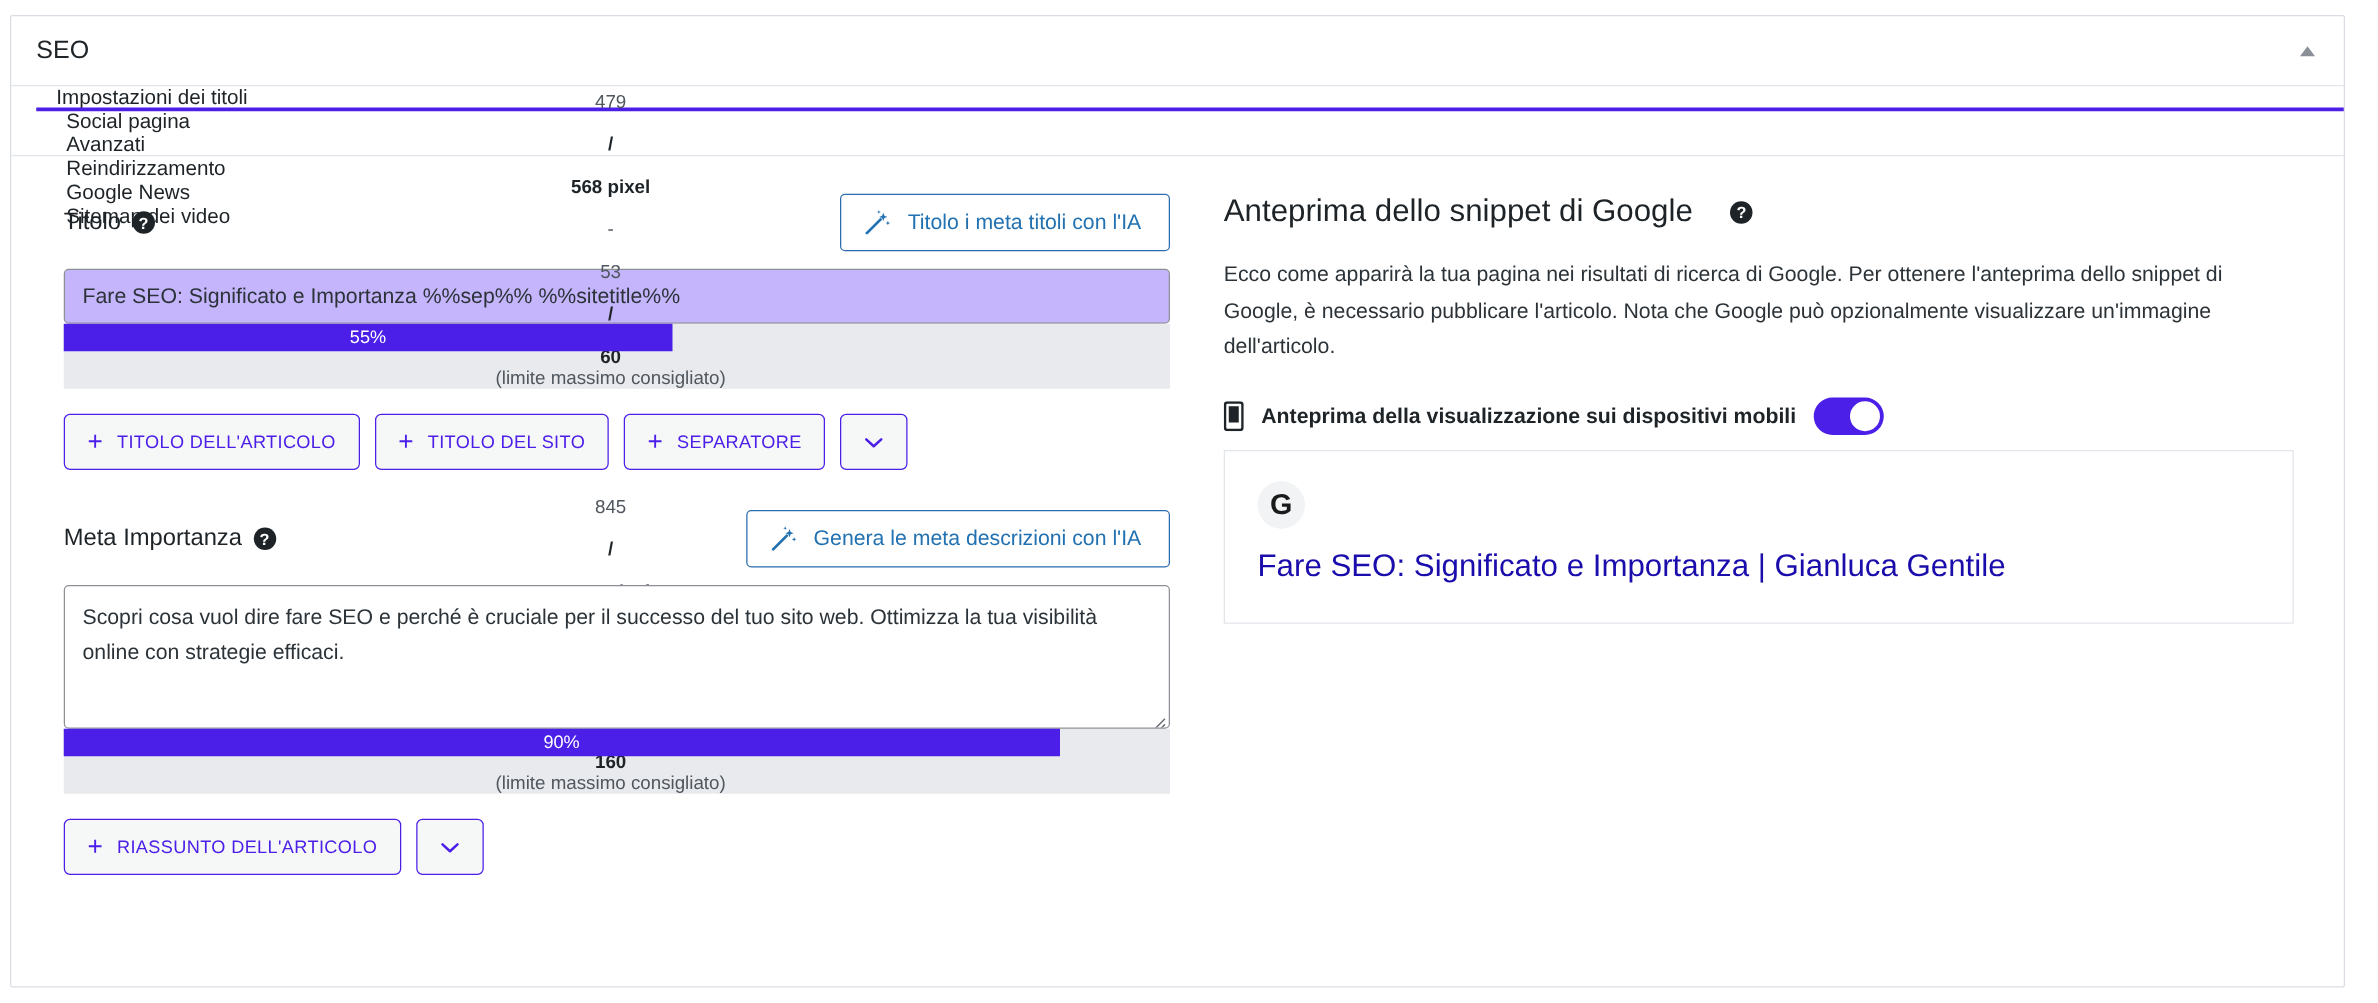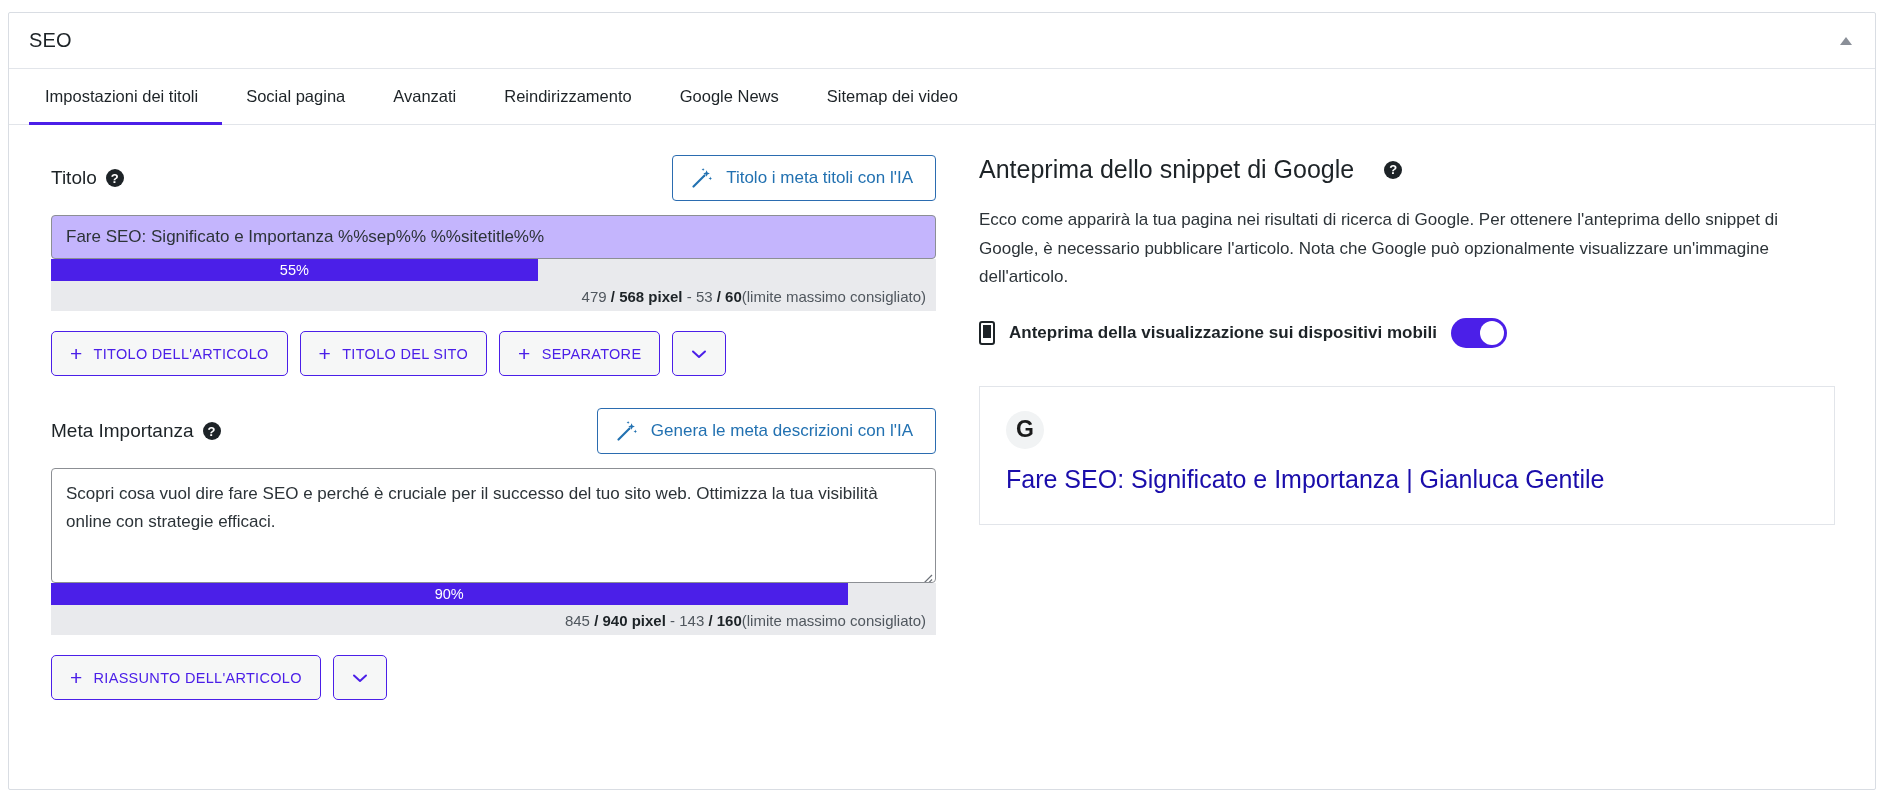--- a/index.html
+++ b/index.html
@@ -43,20 +43,21 @@
   }
   .collapse-btn svg { display: block; }
 
   
   .tabs {
     height: 56px;
     display: flex;
     align-items: stretch;
     padding-left: 20px;
     border-bottom: 1px solid #e2e5ea;
+    flex-direction: column;
   }
   .tab {
     display: flex;
     align-items: center;
     padding: 0 24px;
     font-size: 16.5px;
     color: #1d2327;
     cursor: pointer;
     position: relative;
     white-space: nowrap;
@@ -180,20 +181,21 @@
     position: relative;
   }
   .meter-info {
     height: 30px;
     display: flex;
     align-items: center;
     justify-content: flex-end;
     padding-right: 10px;
     font-size: 15px;
     color: #50575e;
+    flex-direction: column;
   }
   .meter-info b { color: #1d2327; font-weight: bold; }
 
   
   .tag-row {
     display: flex;
     gap: 12px;
     margin-top: 20px;
   }
   .tag-btn {
@@ -238,21 +240,21 @@
     font-size: 17px;
     line-height: 1.68;
     color: #2c3338;
     max-width: 880px;
     margin-bottom: 26px;
   }
   .mobile-row {
     display: flex;
     align-items: center;
     gap: 14px;
-    margin-bottom: 38px;
+    margin-bottom: 12px;
   }
   .mobile-label {
     font-size: 17px;
     font-weight: bold;
     color: #1d2327;
   }
   .phone-icon { width: 16px; height: 24px; flex: none; }
   .toggle {
     width: 56px; height: 30px;
     border-radius: 15px;

